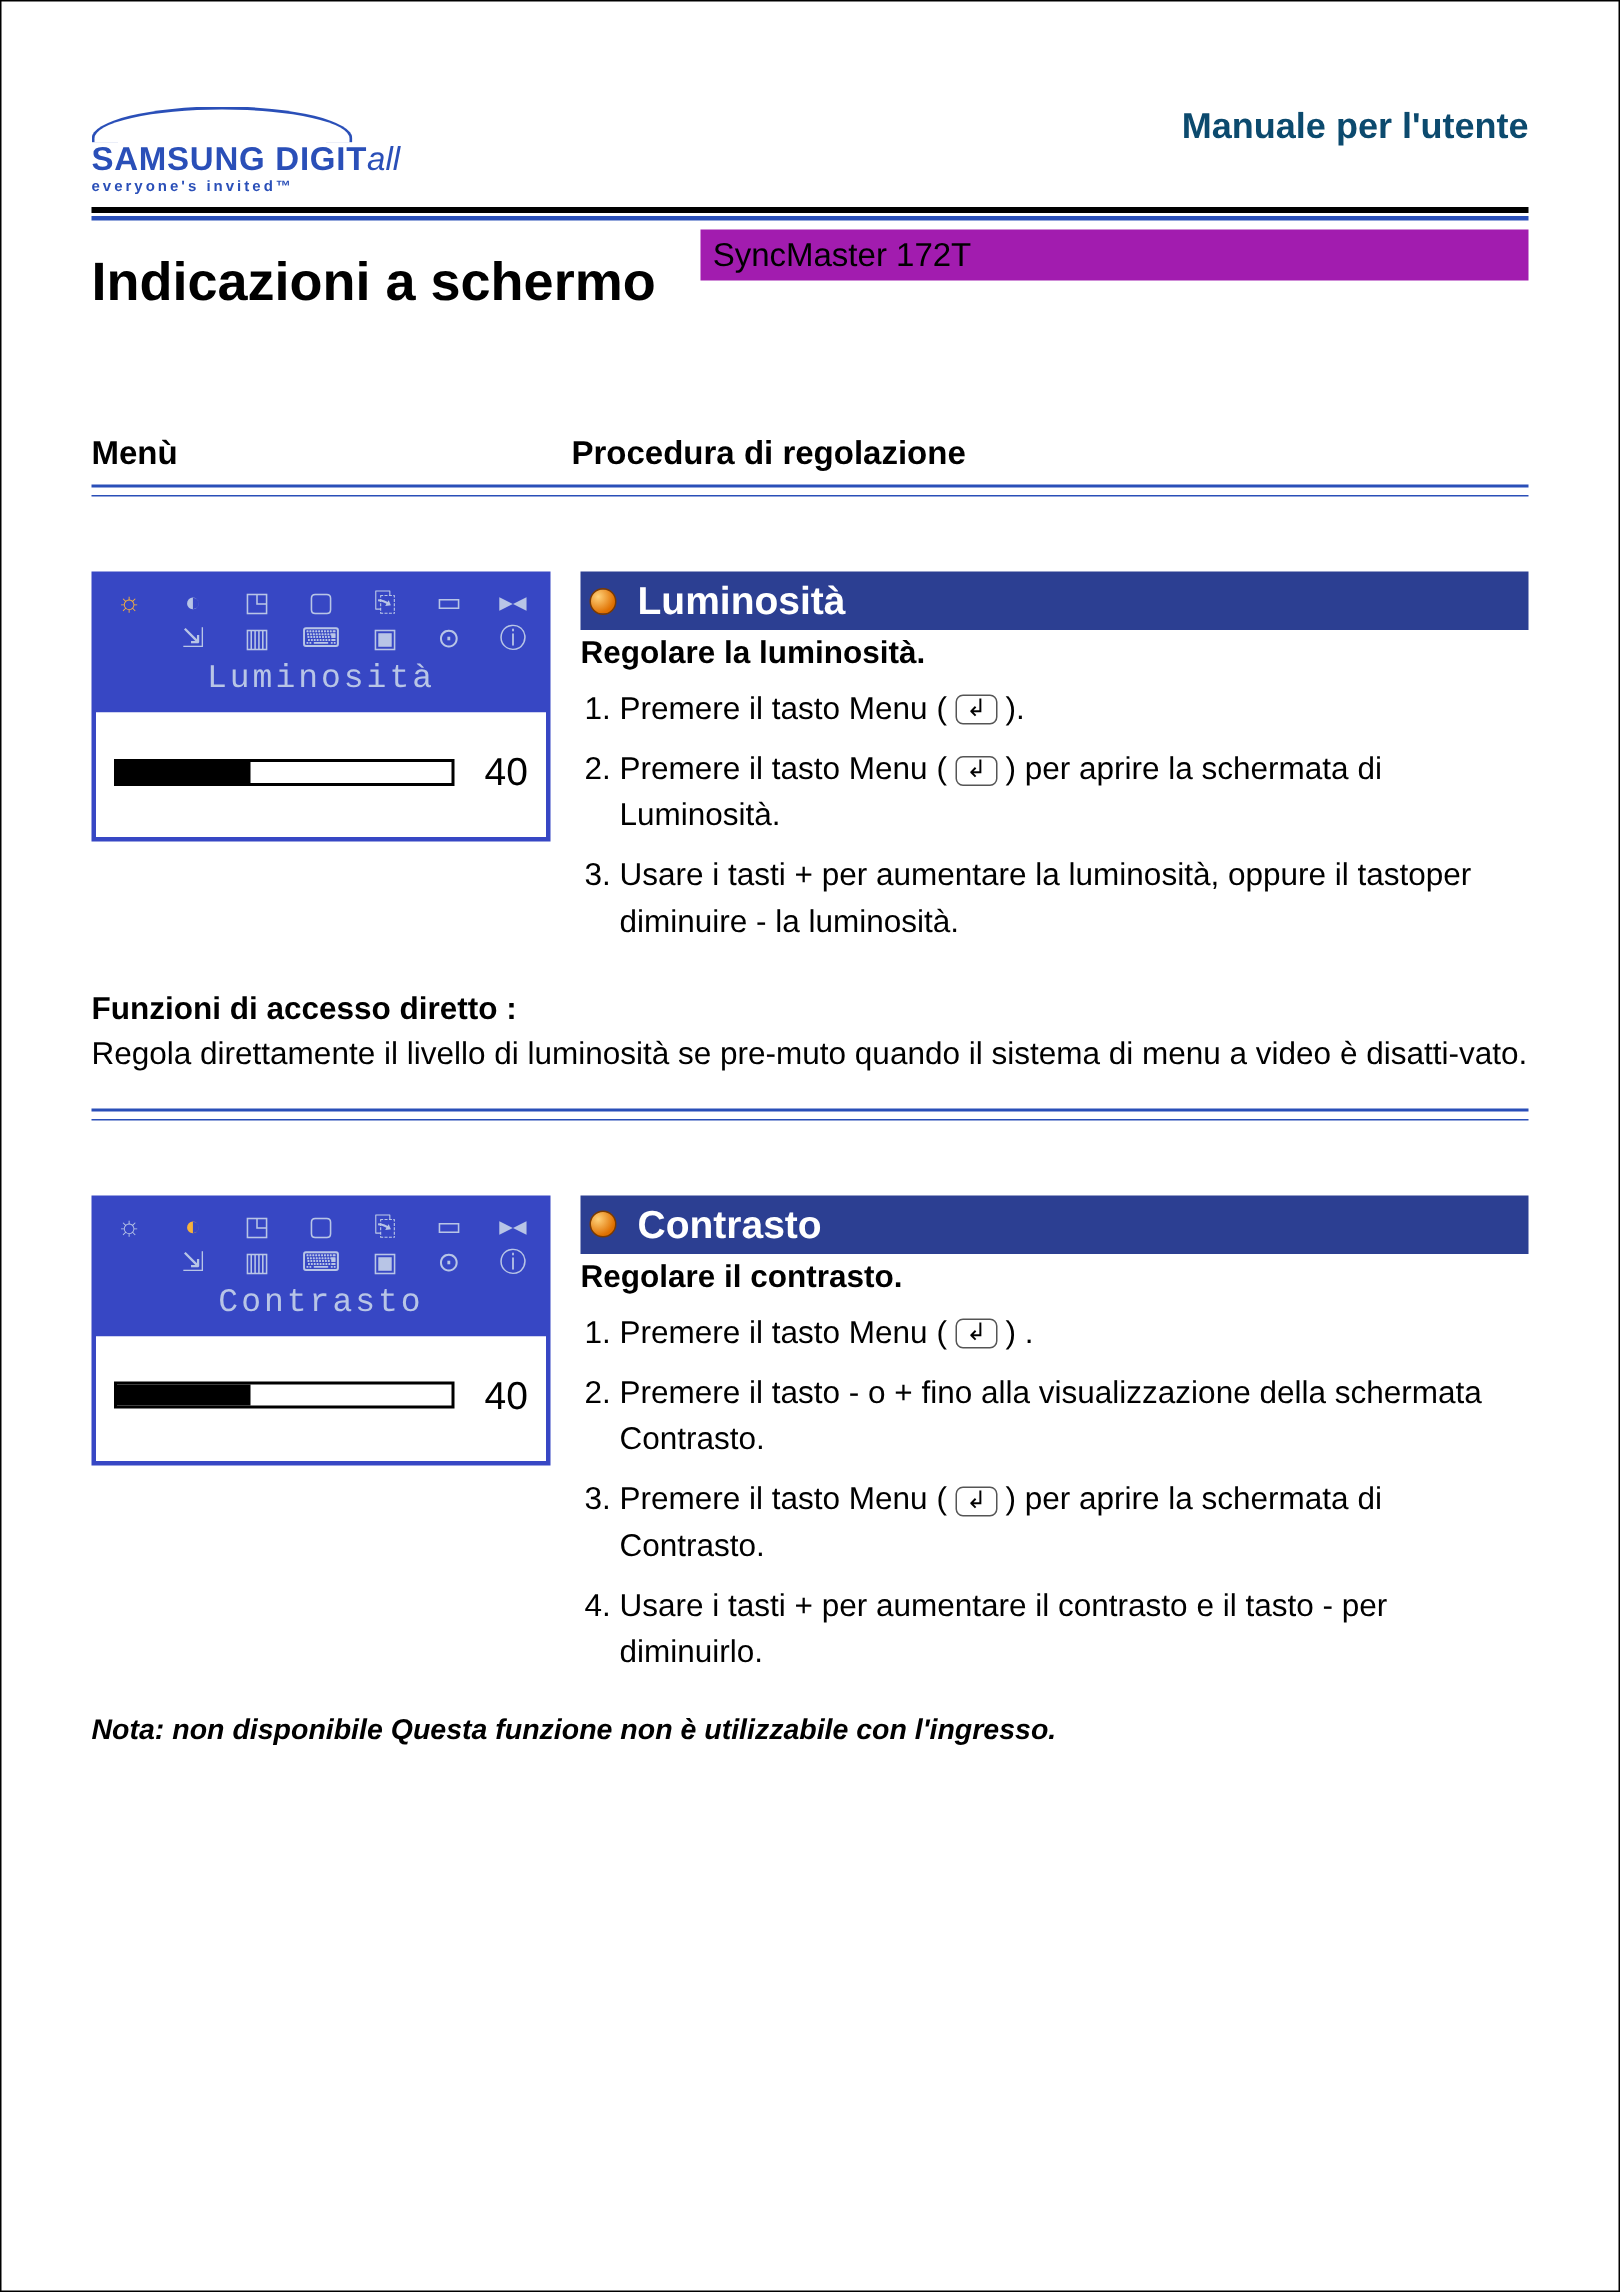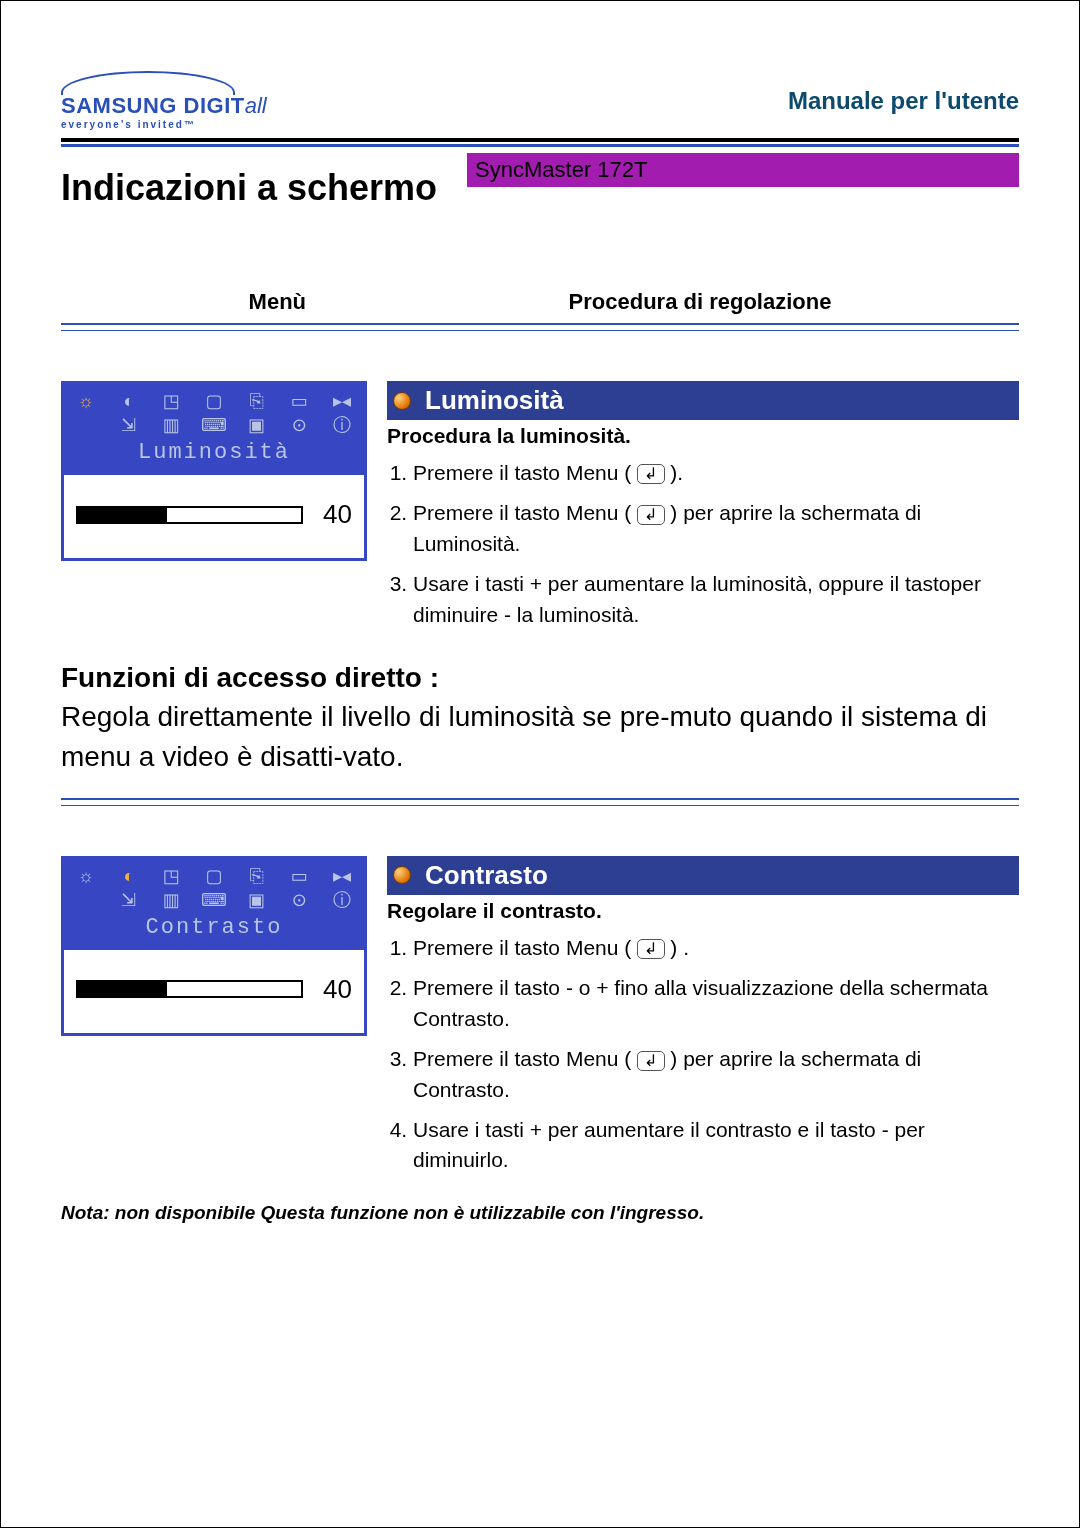--- a/index.html
+++ b/index.html
@@ -12,21 +12,21 @@
     color: #000;
     box-sizing: border-box;
     border: 1px solid #000;
   }
   .page {
     padding: 70px 60px 50px 60px;
   }
   .header-row {
     display: flex;
     justify-content: space-between;
-    align-items: center;
+    align-items: flex-start;
   }
   .logo {
     color: #2a4fb8;
     font-weight: bold;
   }
   .logo .big { font-size: 22px; letter-spacing: 0.5px; }
   .logo .ital { font-style: italic; font-weight: normal; font-size: 22px; }
   .logo .tag { font-size: 10px; letter-spacing: 2px; color:#2a4fb8; }
   .logo-arc {
     width: 170px; height: 22px;
@@ -63,21 +63,20 @@
     font-size: 22px;
     padding: 4px 8px;
     margin-top: -14px;
     align-self: flex-start;
   }
 
   .columns-head {
     display: flex;
     margin-top: 80px;
     padding-bottom: 6px;
-    justify-content: center;
   }
   .col-left-head {
     width: 320px;
     font-weight: bold;
     font-size: 22px;
   }
   .col-right-head {
     font-weight: bold;
     font-size: 22px;
   }
@@ -185,21 +184,21 @@
     border: 1.5px solid #555;
     border-radius: 5px;
     padding: 0 6px;
     font-size: 16px;
     vertical-align: middle;
     line-height: 18px;
   }
 
   .below-text {
     margin-top: 18px;
-    font-size: 28px;
+    font-size: 21px;
     line-height: 1.4;
   }
   .below-text b { font-weight: bold; }
 
   .note {
     font-style: italic;
     font-weight: bold;
     font-size: 19px;
     margin-top: 16px;
   }
@@ -260,21 +259,21 @@
                 <div class="slider-fill" style="width: 40%;"></div>
               </div>
               <div class="slider-value">40</div>
             </div>
           </div>
           <div class="right-col">
             <div class="setting-title-bar">
               <span class="bullet"></span>
               <span>Luminosità</span>
             </div>
-            <div class="sub-bold">Procedura la luminosità.</div>
+            <div class="sub-bold">Regolare la luminosità.</div>
             <ol class="steps">
               <li>Premere il tasto Menu ( <span class="menu-btn">↲</span> ).</li>
               <li>Premere il tasto Menu ( <span class="menu-btn">↲</span> ) per aprire la schermata di Luminosità.</li>
               <li>Usare i tasti + per aumentare la luminosità, oppure il tastoper diminuire - la luminosità.</li>
             </ol>
           </div>
         </div>
         <div class="below-text"><b>Funzioni di accesso diretto :</b><br>Regola direttamente il livello di luminosità se pre-muto quando il sistema di menu a video è disatti-vato.</div>
       </div>
       <div class="dbl-rule" style="margin-top: 22px;"></div>

